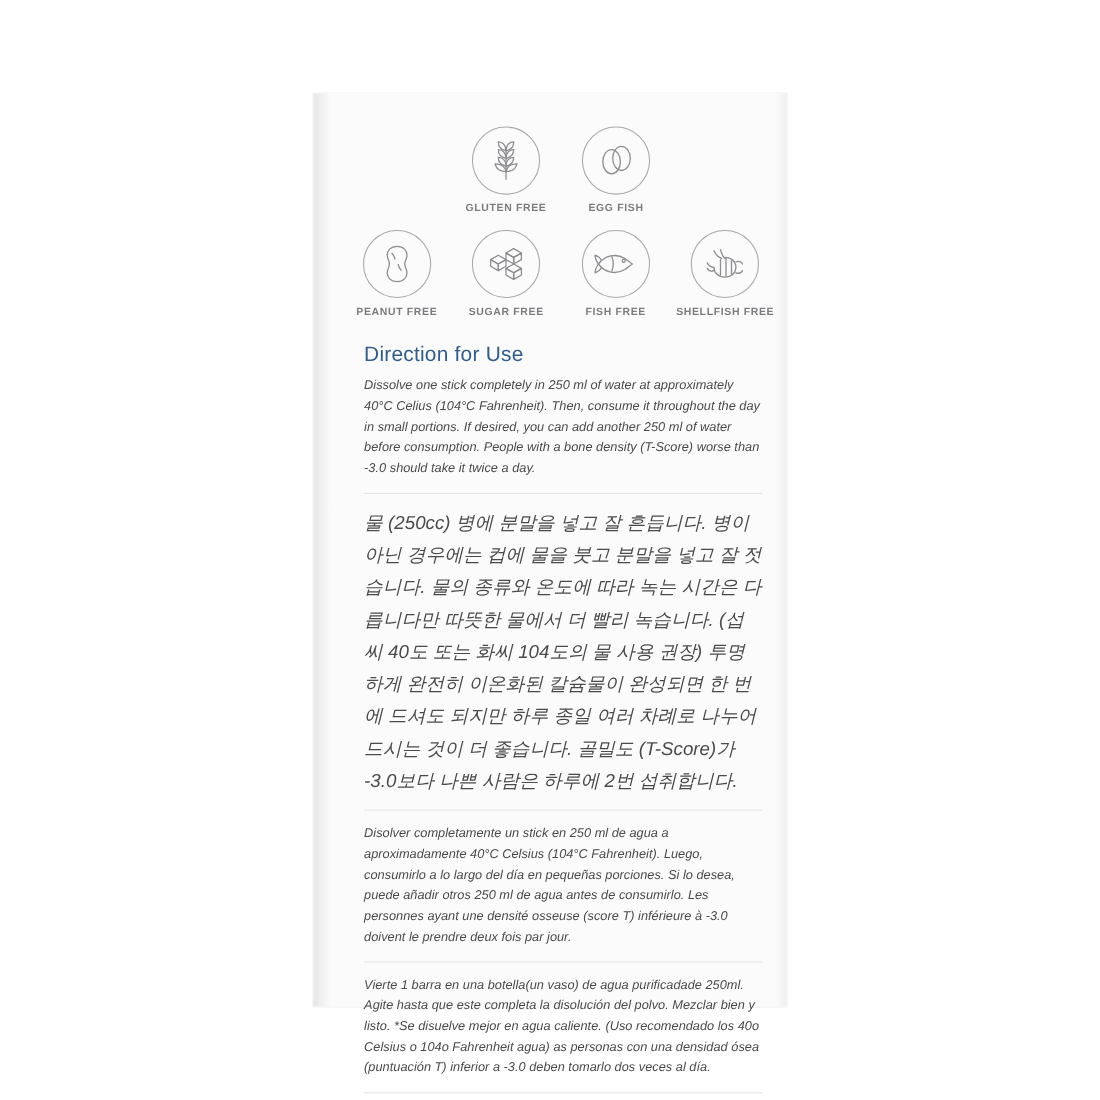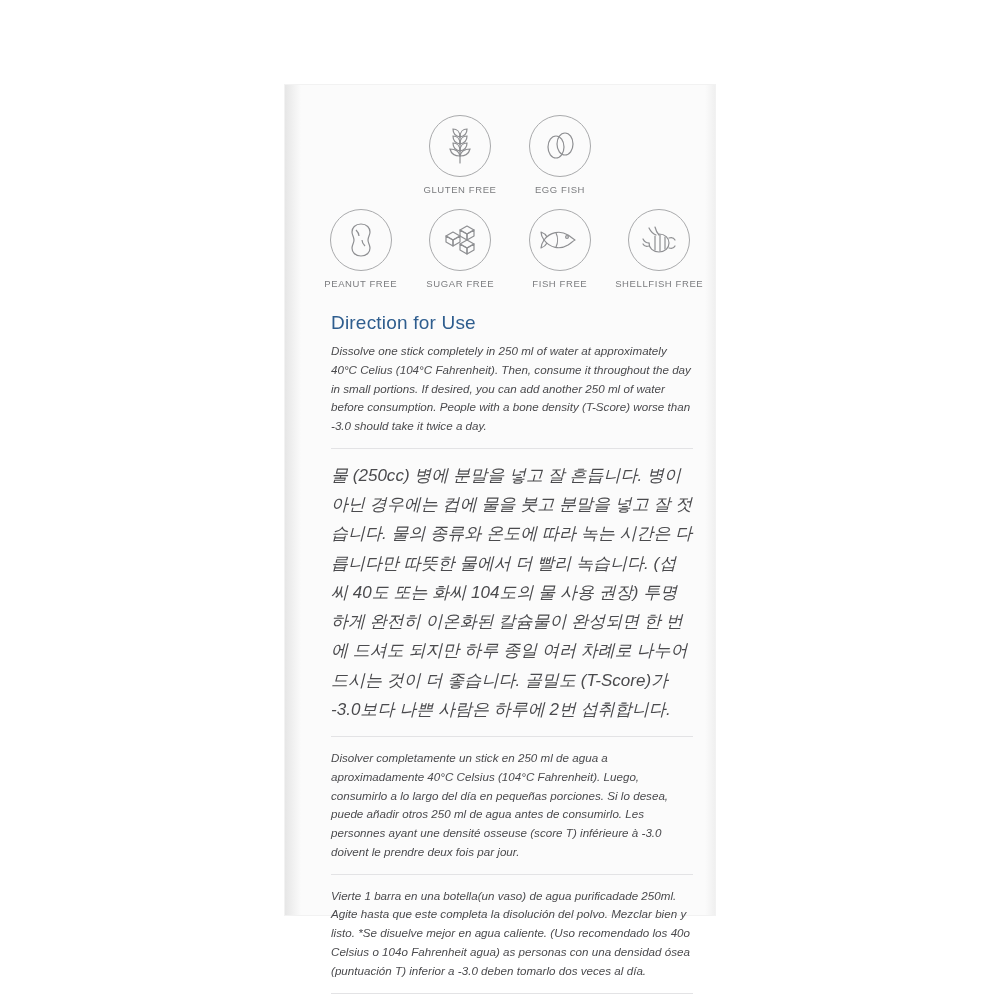--- a/index.html
+++ b/index.html
@@ -47,20 +47,21 @@
   .badges {
     position: absolute;
     left: 30px;
     right: 10px;
     top: 30px;
   }
   .badge-row {
     display: flex;
     justify-content: center;
     gap: 8px;
+    font-weight: bold;
   }
   .badge-row.row2 { margin-top: 14px; }
   .badge {
     width: 92px;
     display: flex;
     flex-direction: column;
     align-items: center;
   }
   .badge-circle {
     width: 62px;

